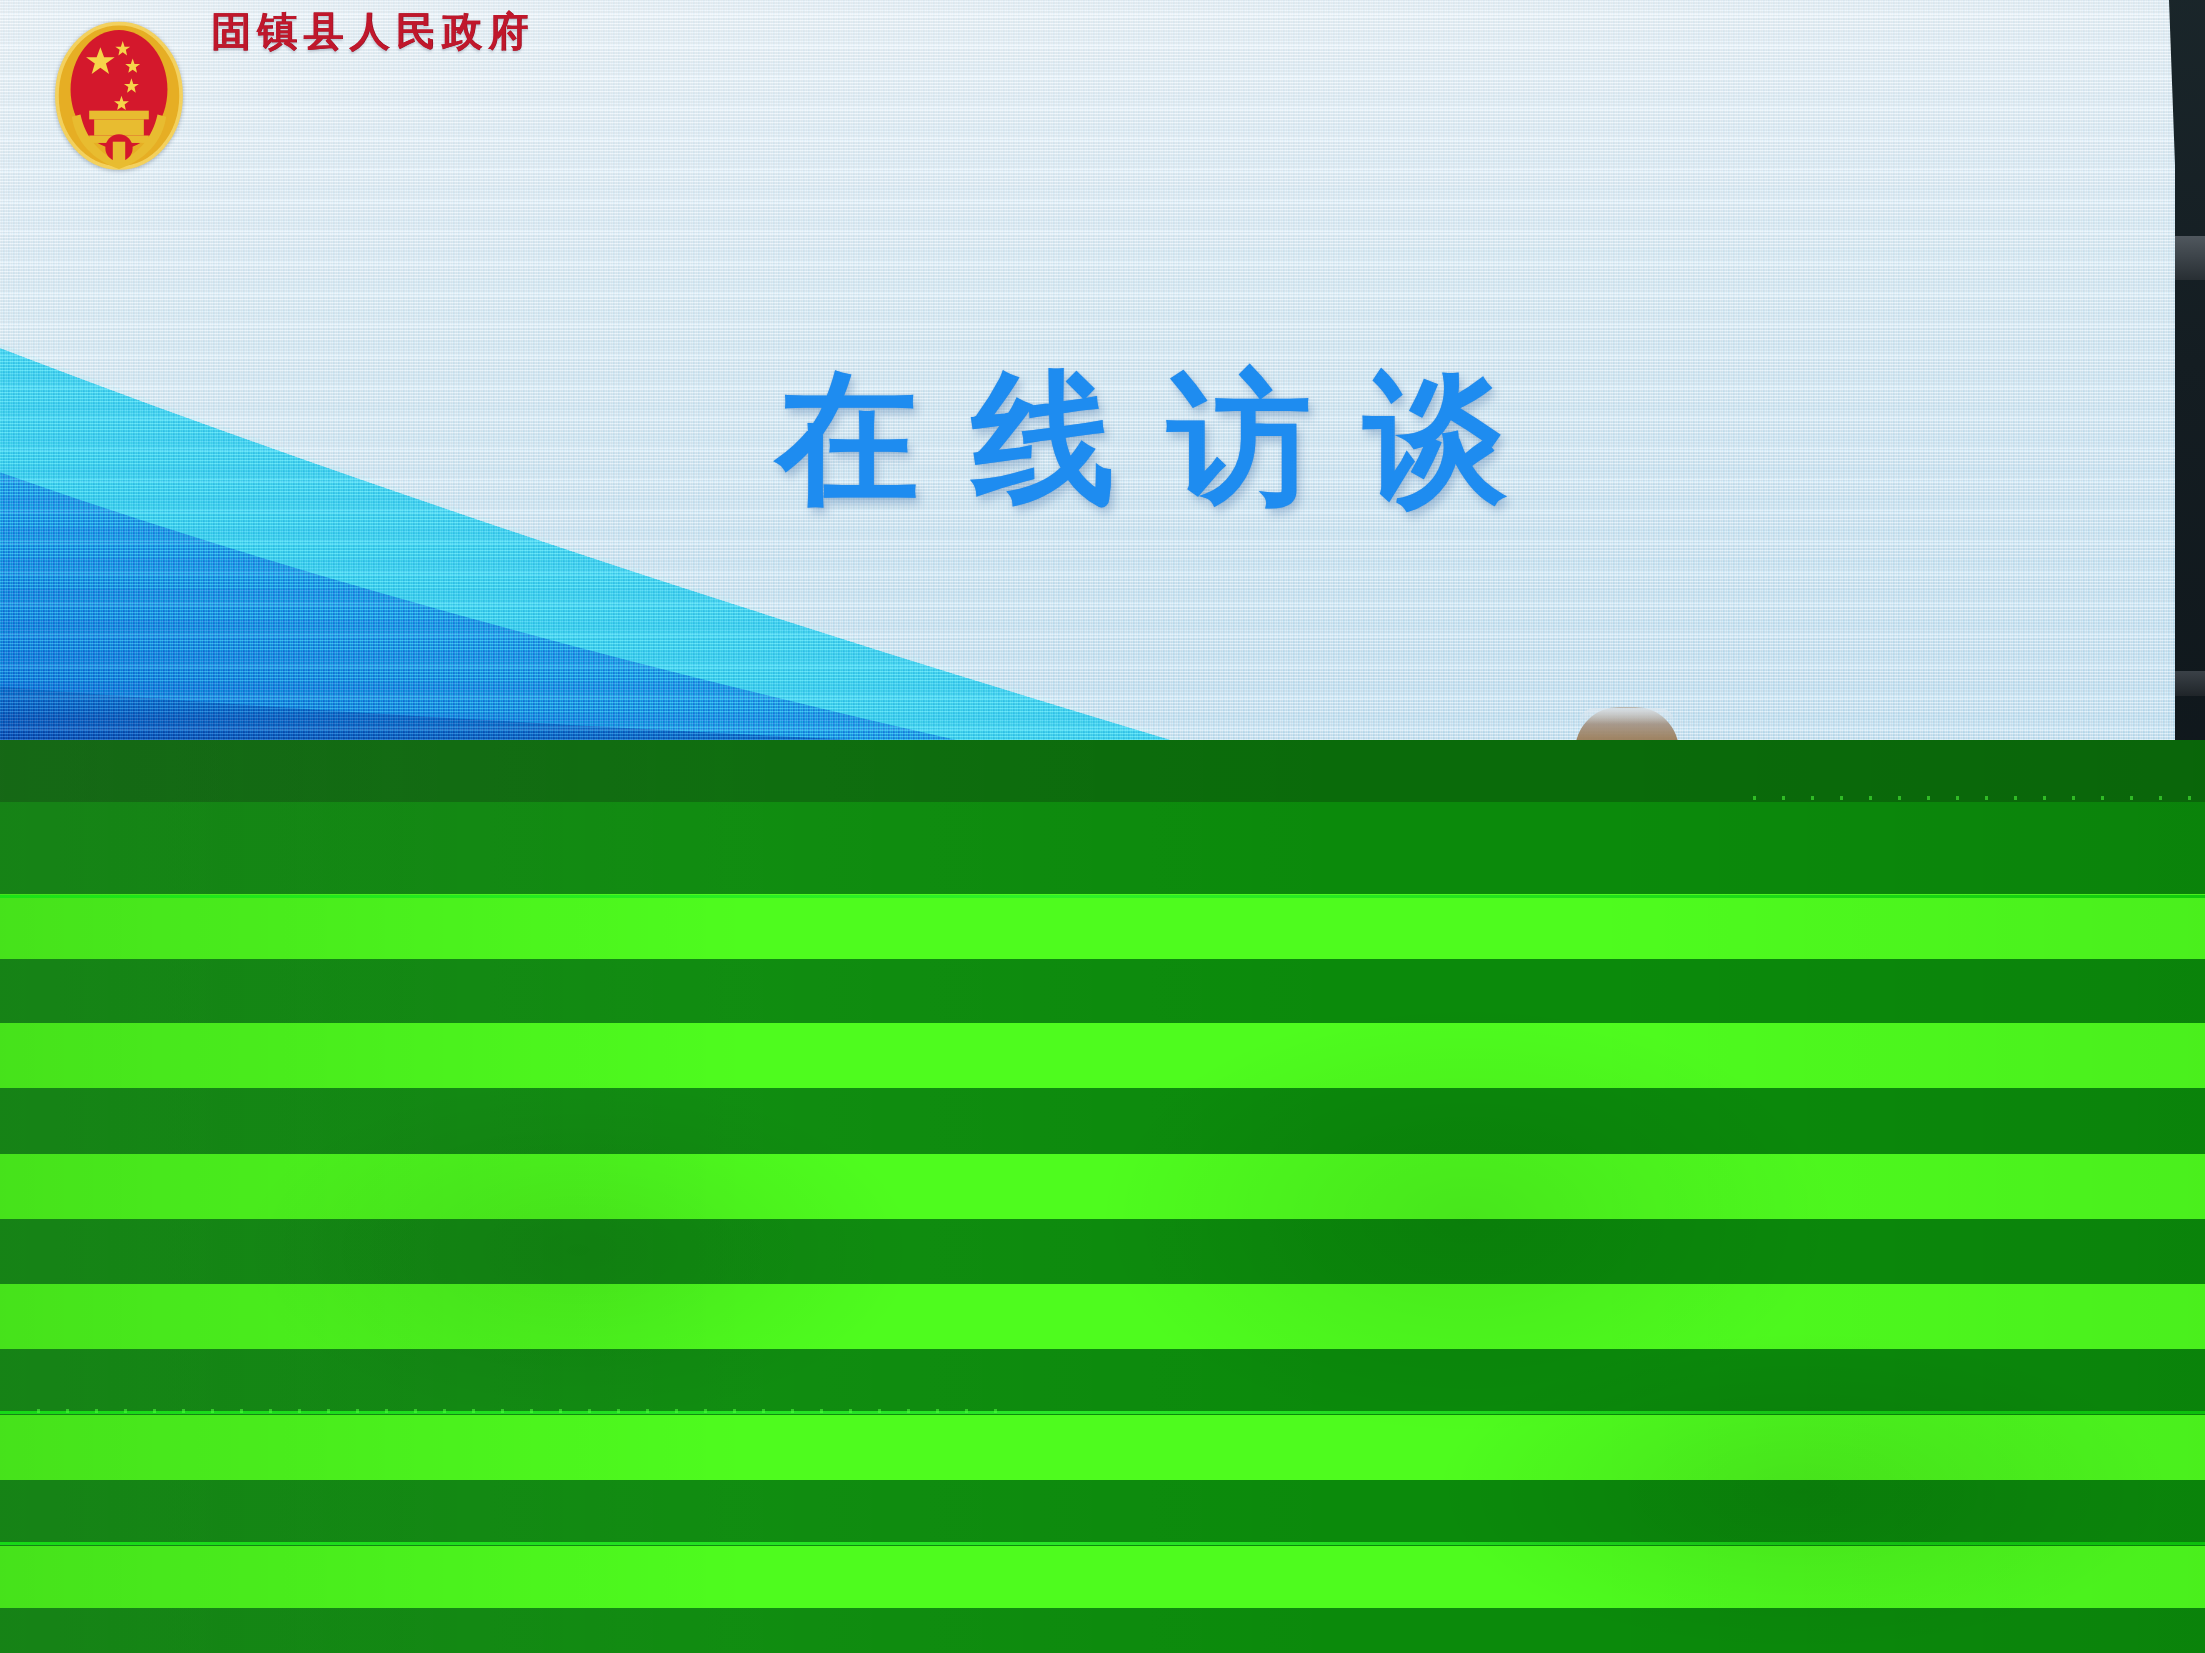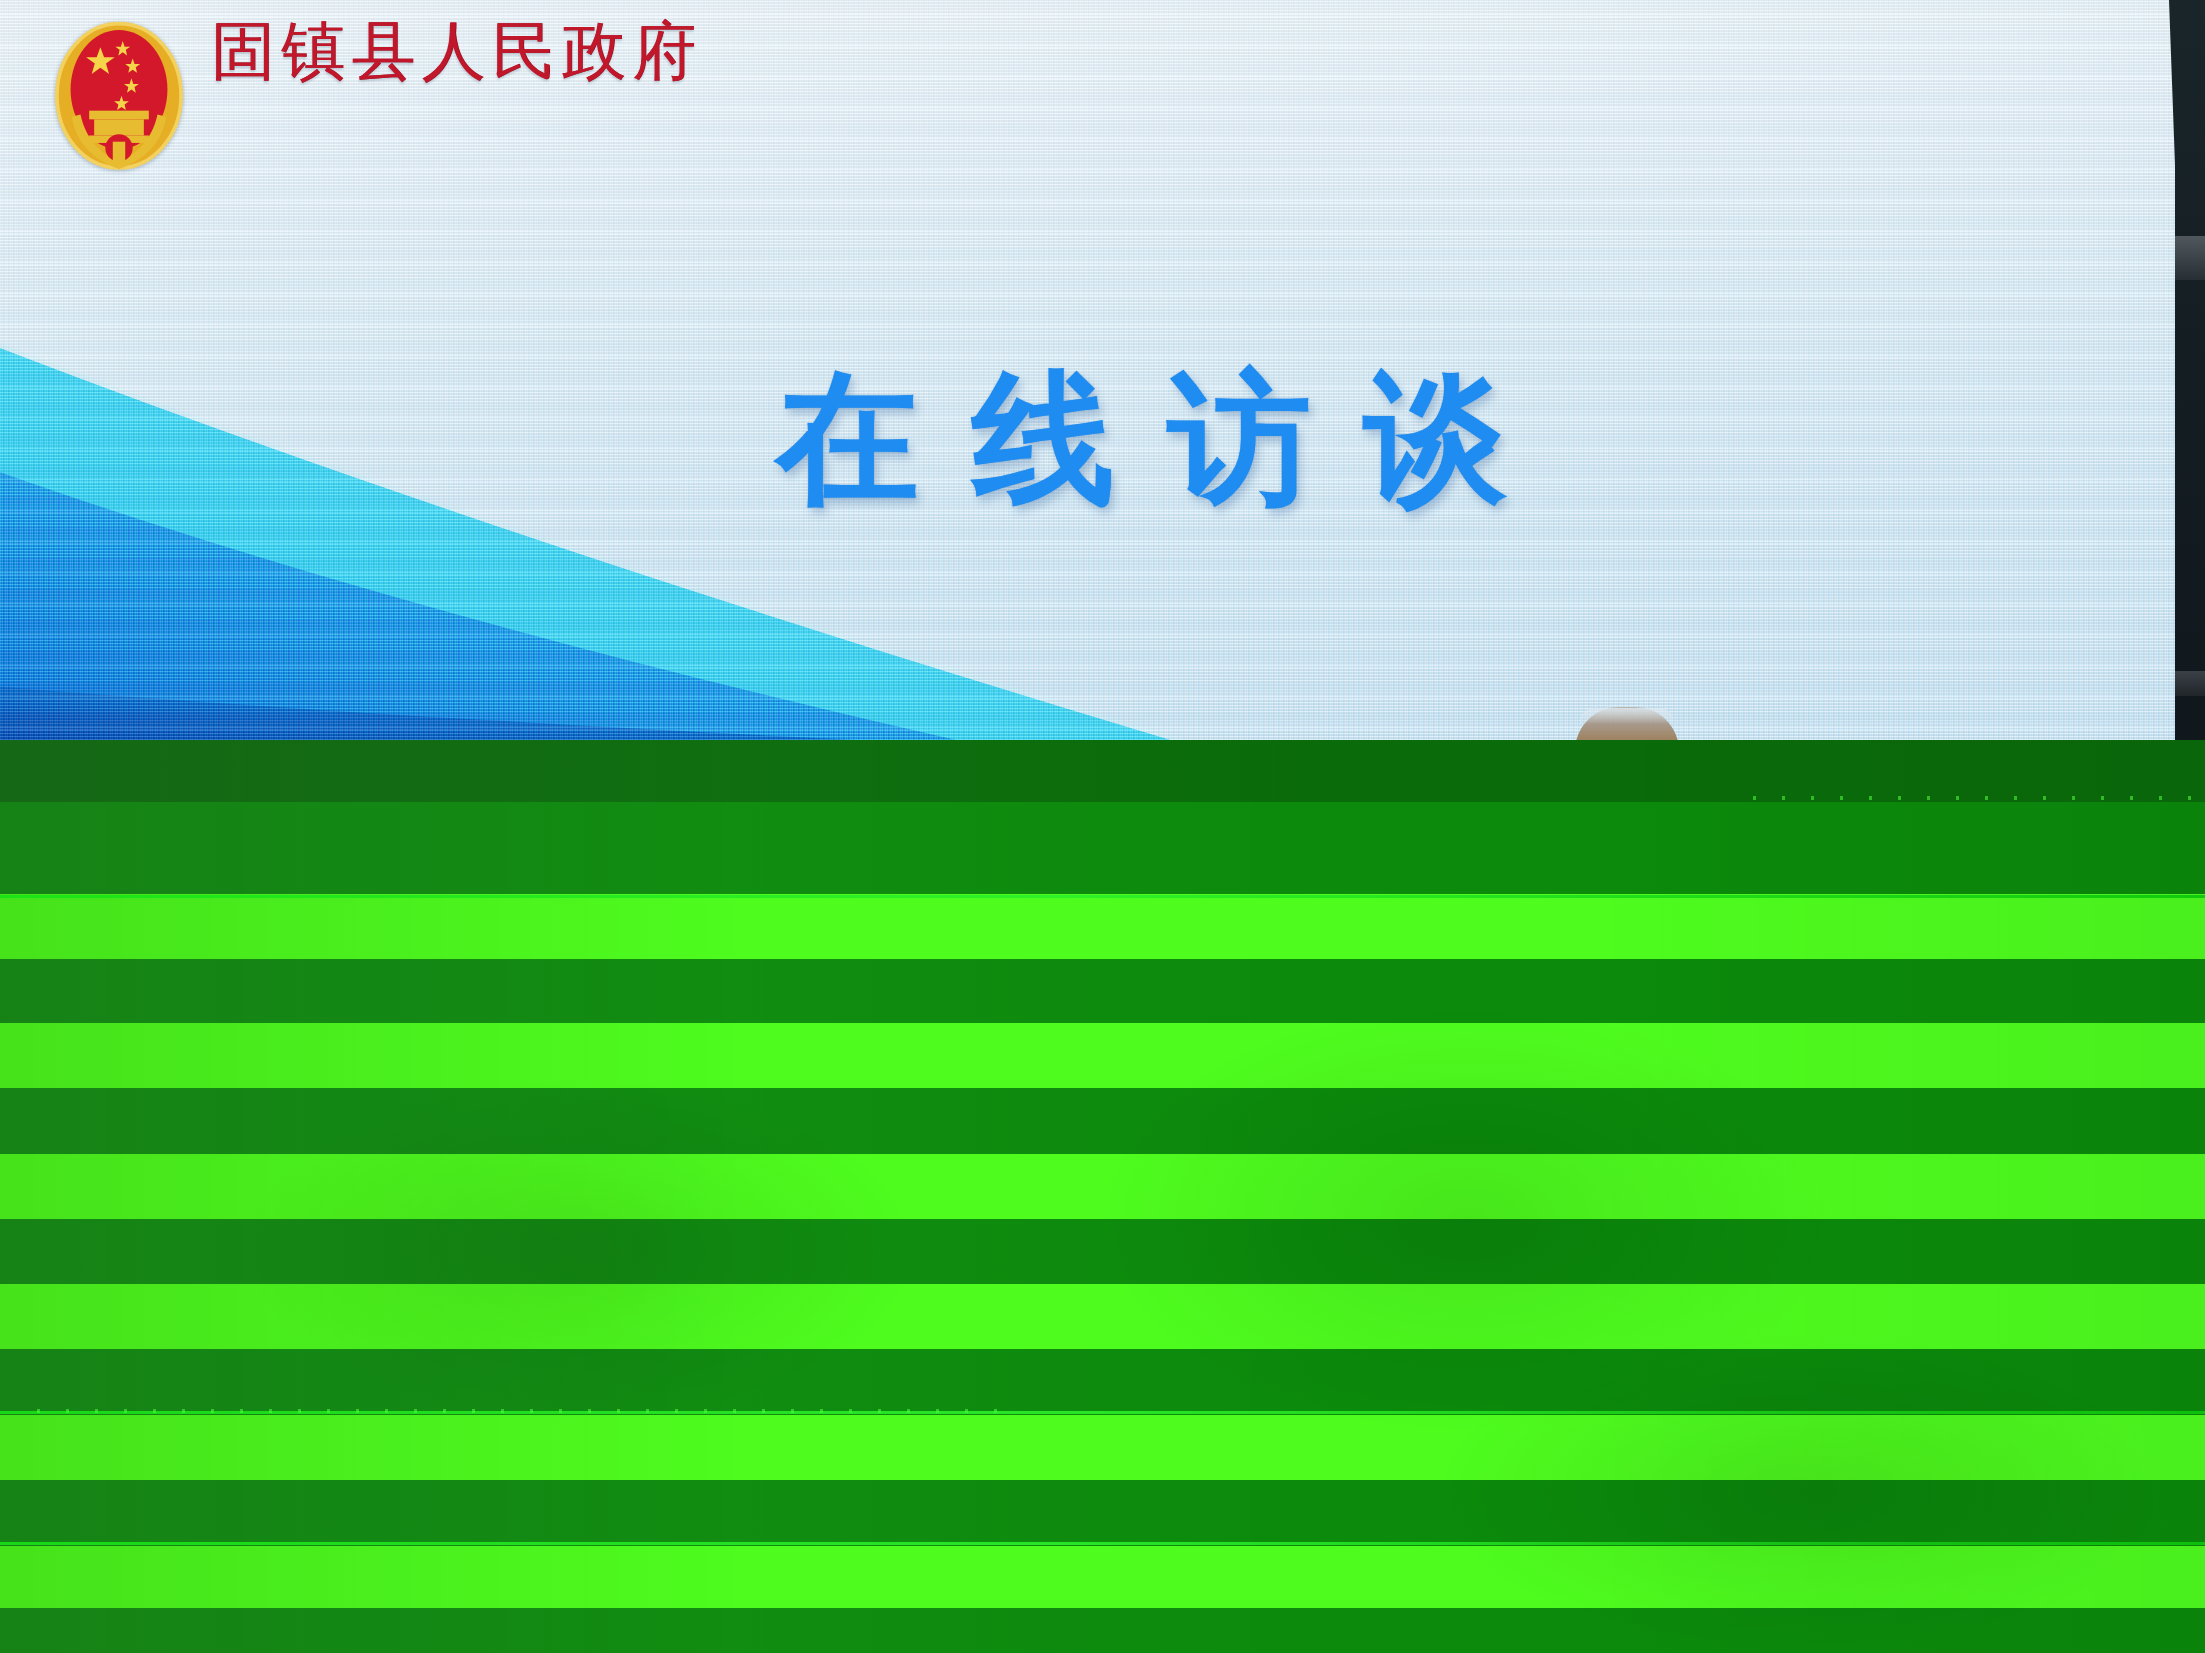--- a/index.html
+++ b/index.html
@@ -75,25 +75,25 @@
   }
   .emblem{
     position:relative;width:132px;height:154px;flex:0 0 auto;margin-top:7.5px;
   }
   .emblem svg{display:block;width:100%;height:100%;
     filter:drop-shadow(0 1.2px 1.9px rgba(20,40,70,.30));}
 
   .logo-text{display:flex;flex-direction:column;justify-content:flex-start;}
   .gov-name{
     font-family:"Liberation Serif","DejaVu Serif",serif;
-    font-weight:400;
-    font-size:64px;line-height:1.02;
+    font-weight:700;
+    font-size:40px;line-height:1.02;
     letter-spacing:6.2px;
     color:#c0172b;
-    margin:7px 0 0 0;
+    margin:0 0 0 0;
     text-shadow:0 1.9px 2.5px rgba(30,50,80,.22), 0.6px 0 0 #9e0f20;
     white-space:nowrap;
   }
   .gov-url{
     font-family:"DejaVu Sans","Liberation Sans",sans-serif;
     font-weight:600;
     font-size:46px;line-height:1;
     letter-spacing:0.6px;
     color:#16263f;
     margin:8.7px 0 0 1.2px;

